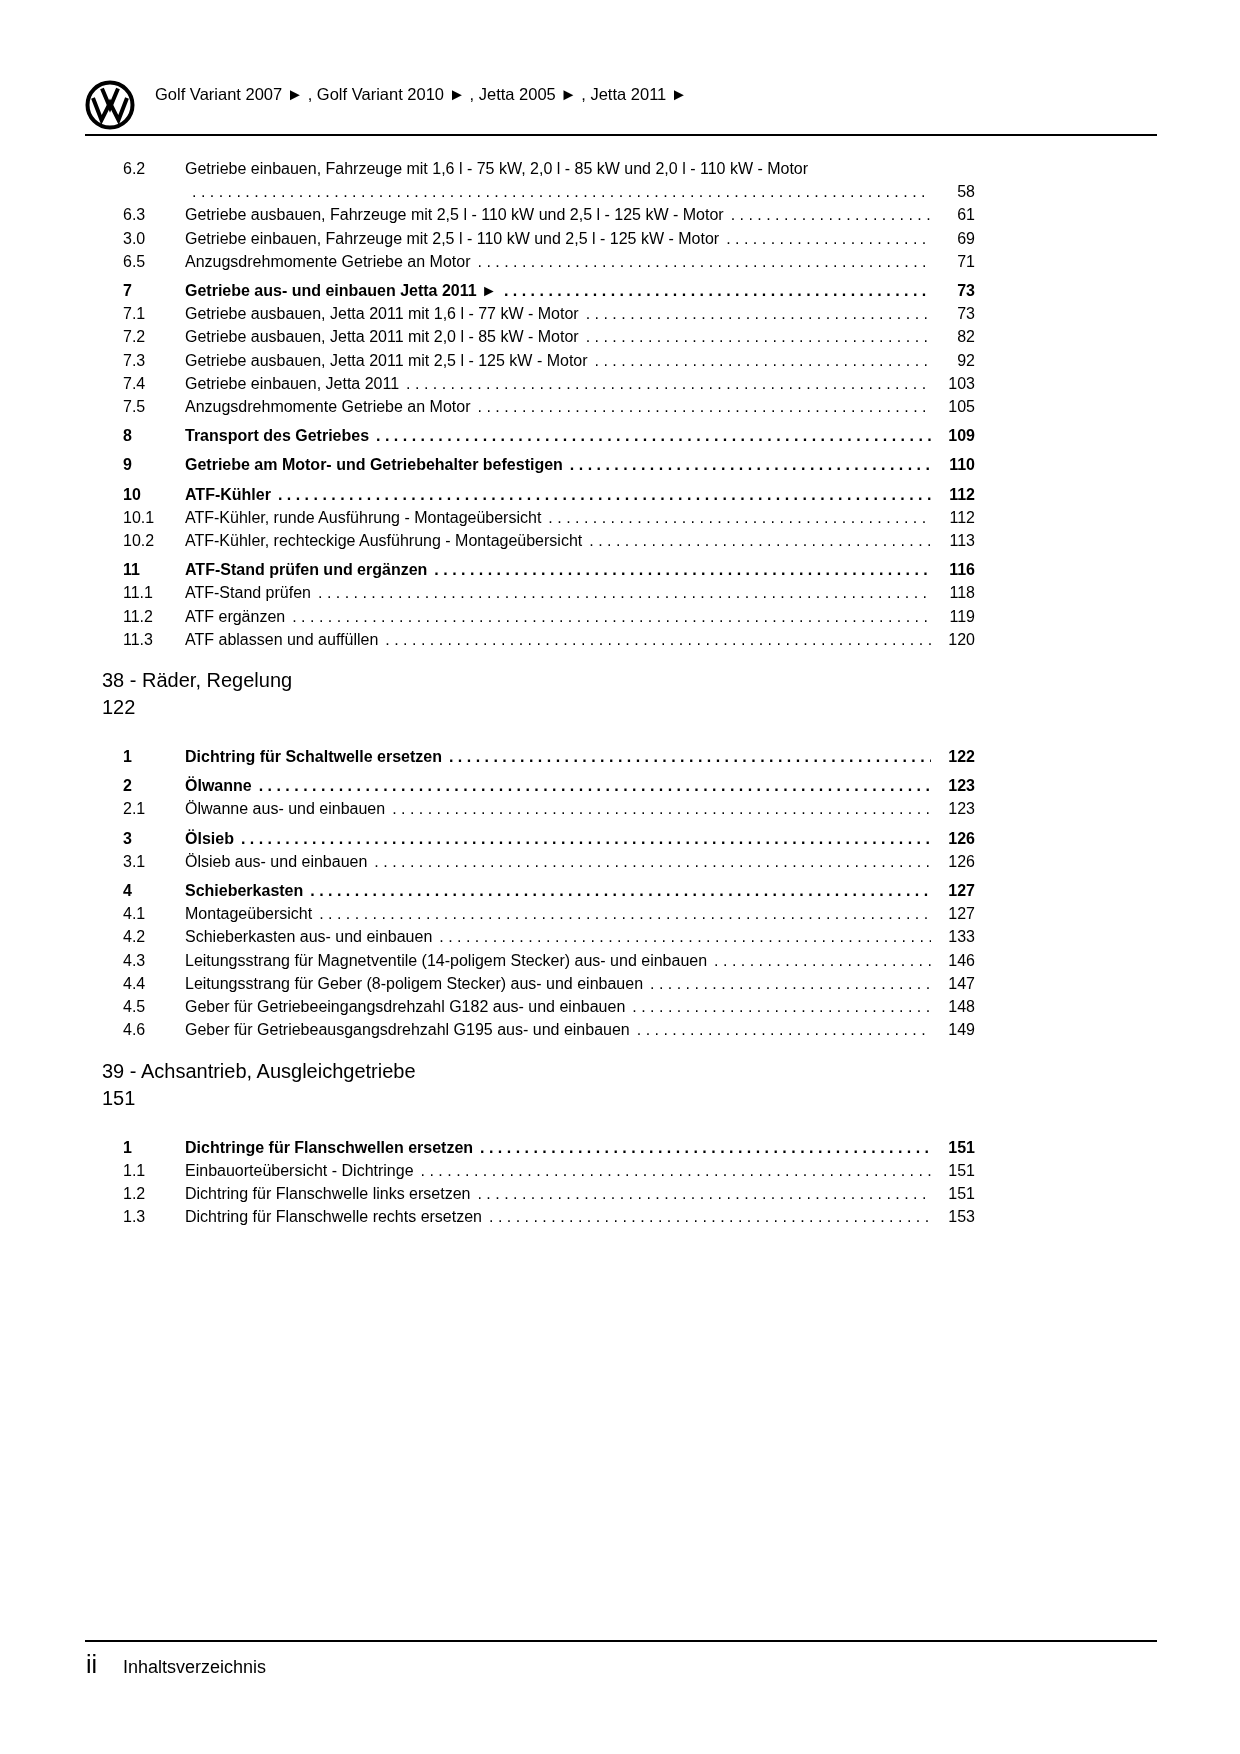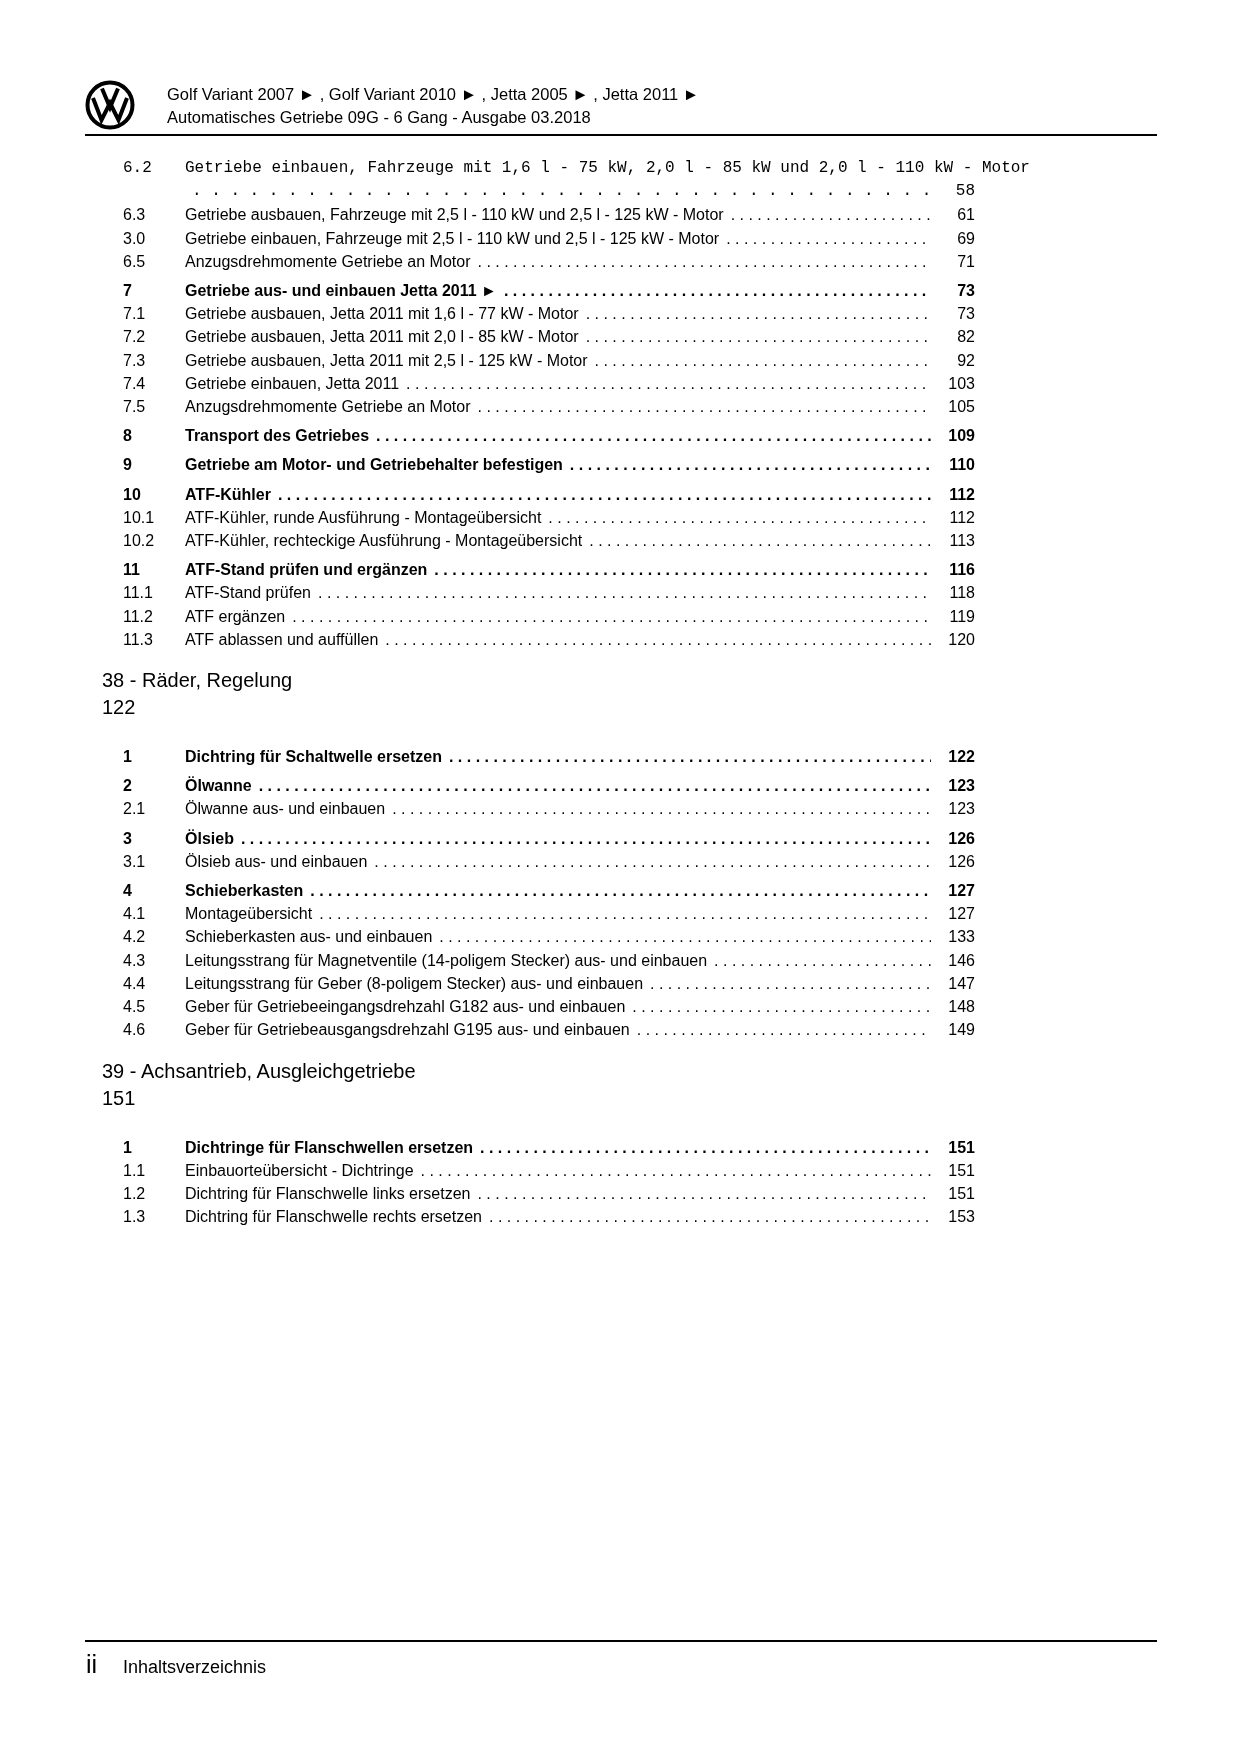--- a/index.html
+++ b/index.html
@@ -13,21 +13,21 @@
     font-family: "Liberation Sans", "DejaVu Sans", sans-serif;
     overflow: hidden;
     margin: 0 auto;
   }
   .header {
     position: absolute;
     top: 80px;
     left: 85px;
     display: flex;
     align-items: flex-start;
-    gap: 32px;
+    gap: 20px;
   }
   .logo svg { display: block; }
   .header-text { font-size: 16.5px; line-height: 23px; padding-top: 3px; }
   .rule {
     position: absolute;
     left: 85px;
     width: 1072px;
     border: none;
     border-top: 2px solid #000;
     height: 0;
@@ -41,21 +41,21 @@
     width: 890px;
     font-size: 16px;
   }
   .toc-row {
     display: flex;
     align-items: baseline;
     line-height: 23.2px;
     padding-left: 38px;
   }
   .toc-row.multiline { display: block; }
-  .toc-row .line { display: flex; align-items: flex-start; font-family: Liberation Mono, monospace; }
+  .toc-row .line { display: flex; align-items: flex-start; }
   .num { flex: 0 0 62px; }
   .title { flex: 0 1 auto; white-space: nowrap; }
   .leader {
     flex: 1 1 0;
     min-width: 14px;
     overflow: hidden;
     white-space: nowrap;
     padding-left: 7px;
     padding-right: 6px;
   }
@@ -90,21 +90,20 @@
   <div class="header">
     <div class="logo">
       <svg width="50" height="50" viewBox="0 0 100 100" aria-hidden="true">
         <circle cx="50" cy="50" r="45" fill="none" stroke="#000" stroke-width="8"></circle>
         <path d="M34 17 L50 55 L66 17" fill="none" stroke="#000" stroke-width="8" stroke-linecap="butt"></path>
         <path d="M16 36 L33 80 L50 46 L67 80 L84 36" fill="none" stroke="#000" stroke-width="8" stroke-linecap="butt"></path>
       </svg>
     </div>
     <div class="header-text">
       <div>Golf Variant 2007 ► , Golf Variant 2010 ► , Jetta 2005 ► , Jetta 2011 ►</div>
-      <div>Automatisches Getriebe 09G - 6 Gang - Ausgabe 03.2018</div>
     </div>
   </div>
 
   <hr class="rule header-rule">
 
   <main class="toc">
       <div class="toc-row multiline">
         <div class="line">
           <span class="num">6.2</span>
           <span class="title">Getriebe einbauen, Fahrzeuge mit 1,6 l - 75 kW, 2,0 l - 85 kW und 2,0 l - 110 kW - Motor</span>

